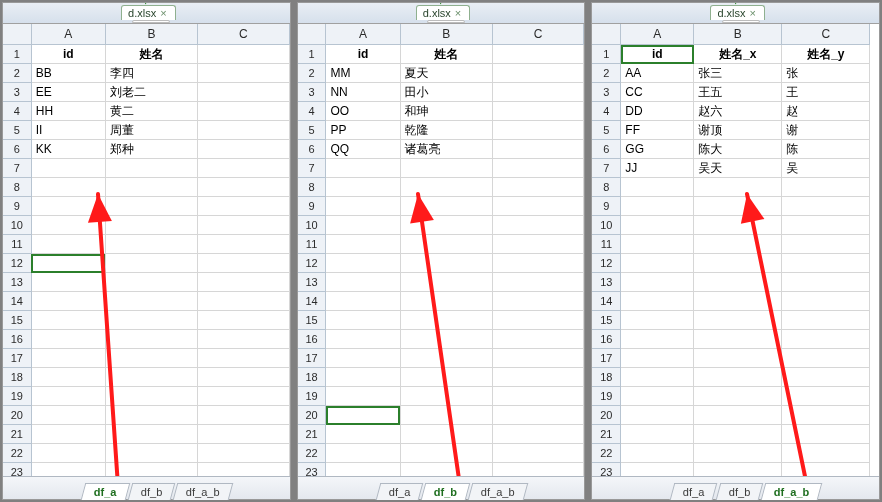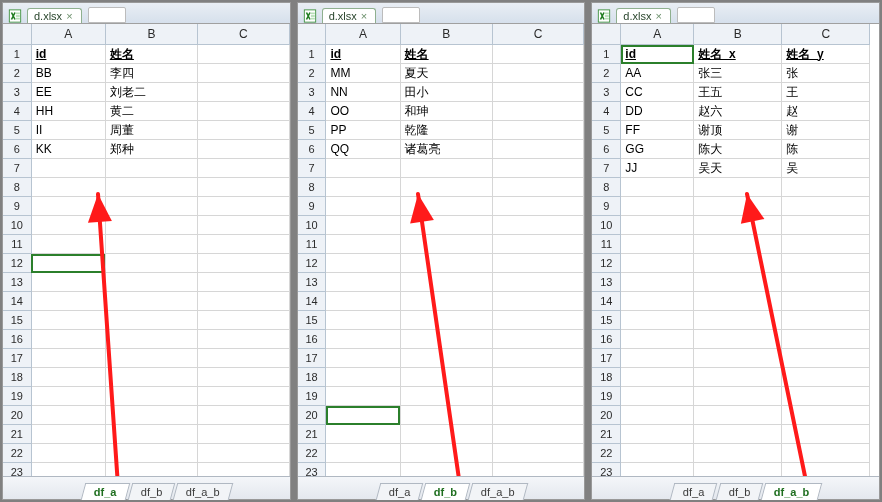--- a/index.html
+++ b/index.html
@@ -25,23 +25,24 @@
     flex-direction: column;
     background: #fff;
     border: 1px solid #999;
     position: relative;
     min-width: 0;
   }
   .titlebar {
     height: 20px;
     background: linear-gradient(#e9eef4, #d6e0ec);
     display: flex;
-    align-items: flex-end;
+    align-items: center;
     padding-left: 4px;
     border-bottom: 1px solid #a0a0a0;
+    flex-direction: column;
   }
   .titlebar .icon {
     width: 16px;
     height: 14px;
     margin-right: 4px;
   }
   .titlebar .title-tab {
     background: #fff;
     border: 1px solid #8fb08f;
     border-bottom: none;
@@ -106,22 +107,21 @@
     height: 18px;
     border: 1px solid #d6d6d6;
     padding: 0 4px;
     font-size: 12px;
     color: #000;
     white-space: nowrap;
     overflow: hidden;
   }
   table.sheet .hdr-cell {
     font-weight: bold;
-    text-align: left;
-    text-decoration: underline;
+    text-align: center;
   }
   table.sheet td.selected {
     outline: 2px solid #2b7f2b;
     outline-offset: -2px;
   }
   .arrow-layer {
     position: absolute;
     inset: 0;
     pointer-events: none;
   }

